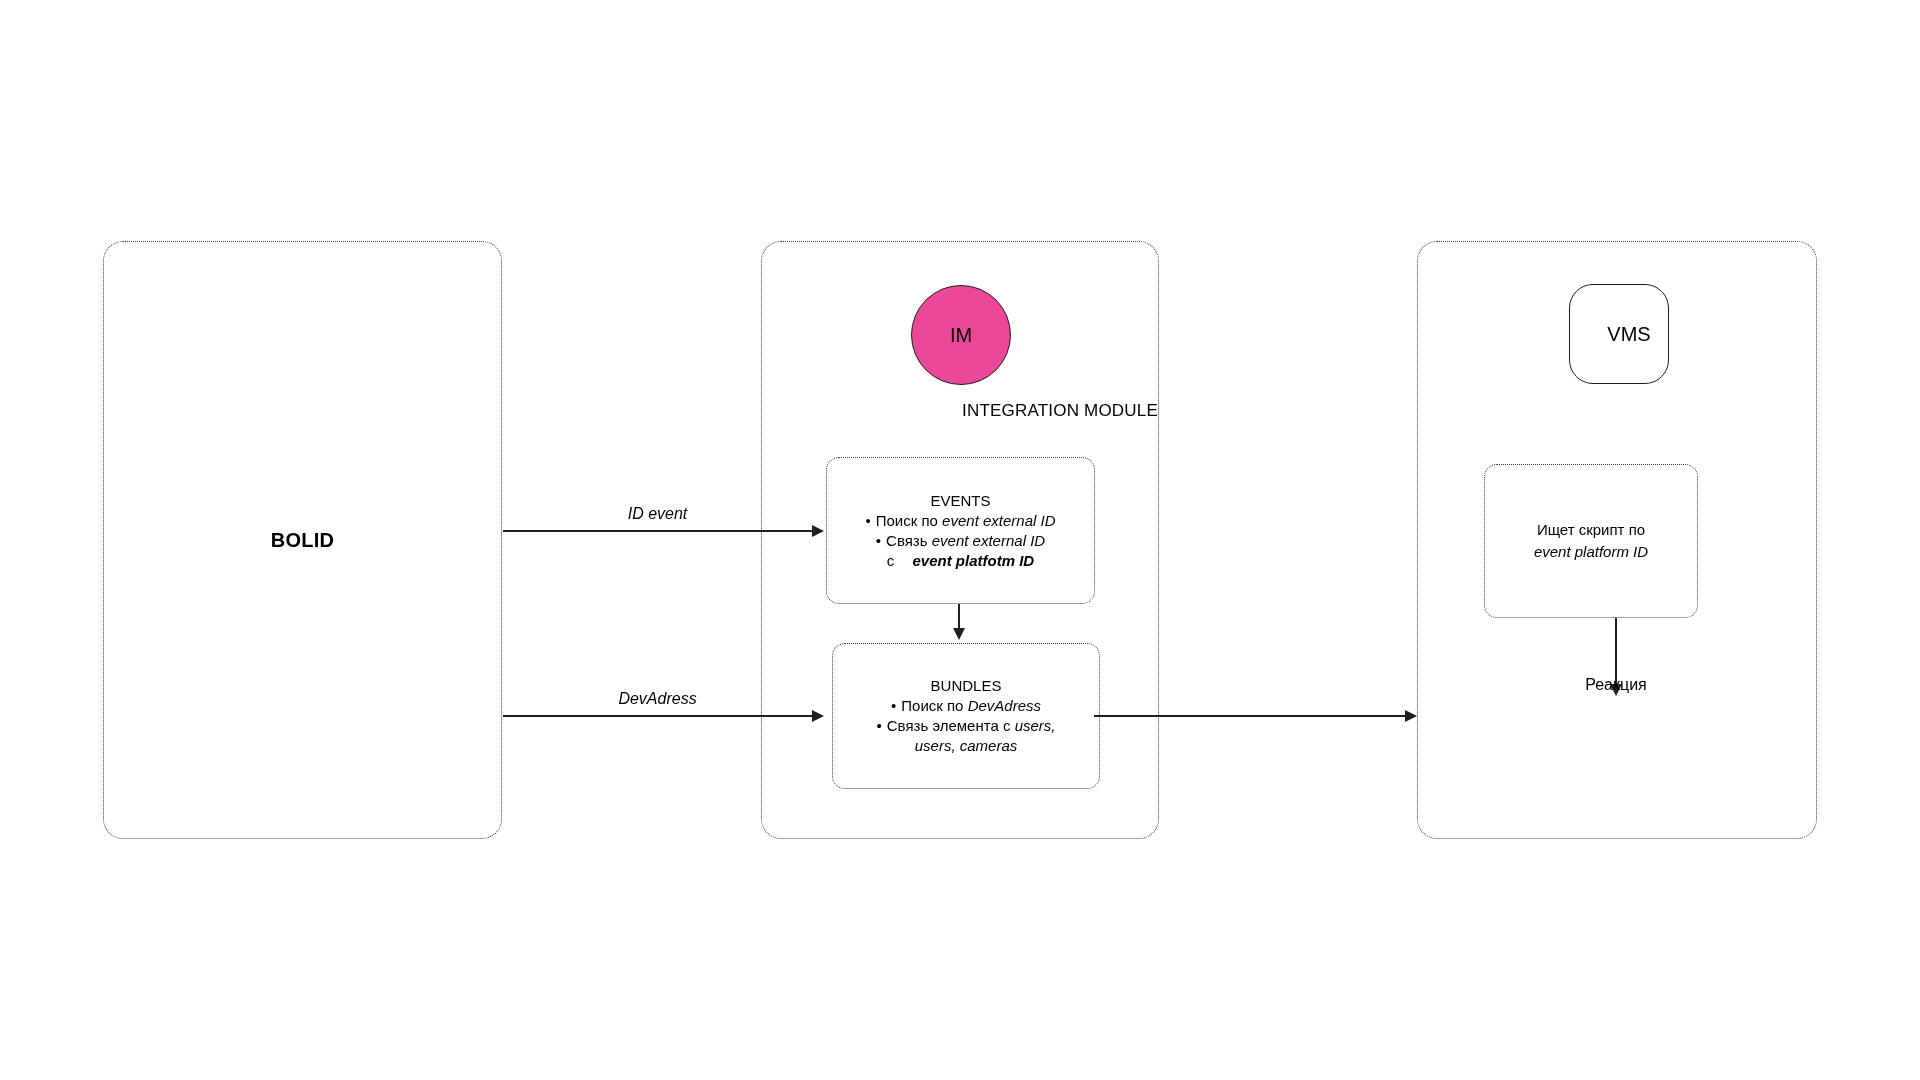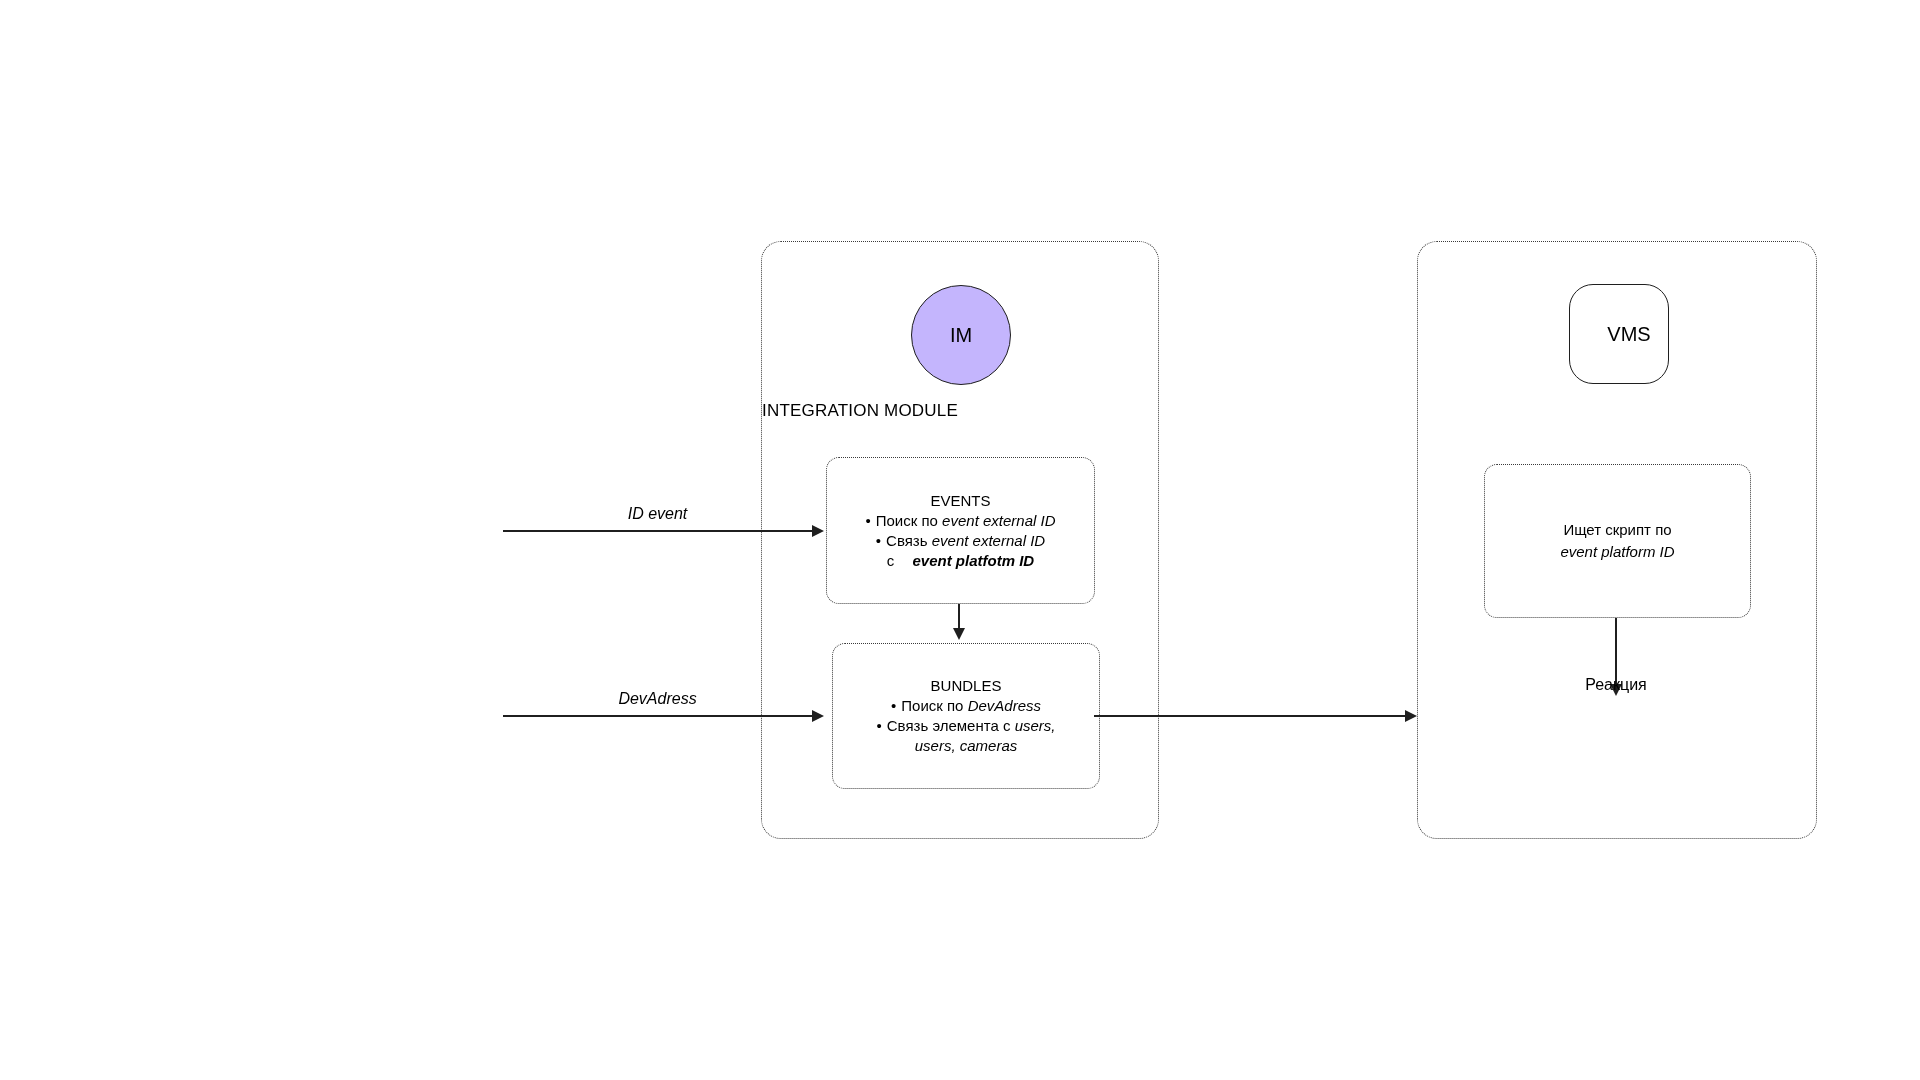--- a/index.html
+++ b/index.html
@@ -27,48 +27,48 @@
     position: absolute; inset: 0;
     display: flex; align-items: center; justify-content: center;
     font-size: 20px; font-weight: bold; letter-spacing: 0.3px;
   }
 
   .circle-badge {
     position: absolute; left: 149px; top: 43px;
     width: 100px; height: 100px;
     border: 1.5px solid #1f1f1f; border-radius: 50%;
     display: flex; align-items: center; justify-content: center;
-    font-size: 20px; background: #c4b5fd;
+    font-size: 20px; background: #ec4899;
   }
   .square-badge {
     position: absolute; left: 151px; top: 42px;
     width: 100px; height: 100px;
     border: 1.5px solid #1f1f1f; border-radius: 24px;
     display: flex; align-items: center; justify-content: center;
     font-size: 20px; background: #ffffff; padding-left: 20px;
   }
   .im-caption {
     position: absolute; left: 0; right: 0; top: 159px;
-    text-align: left; font-size: 17px; letter-spacing: 0.2px;
+    text-align: right; font-size: 17px; letter-spacing: 0.2px;
   }
 
   
   .node {
     position: absolute;
     border: 1px dotted #3a3a3a;
     border-radius: 13px;
     background: #ffffff;
     display: flex; flex-direction: column;
     align-items: center; justify-content: center;
     text-align: center;
     font-size: 15px; line-height: 20px;
   }
   #node-events  { left: 64px; top: 215px; width: 269px; height: 147px; }
   #node-bundles { left: 70px; top: 401px; width: 268px; height: 146px; }
-  #node-script  { left: 66px; top: 222px; width: 267px; height: 154px; line-height: 22px; }
+  #node-script  { left: 66px; top: 222px; width: 214px; height: 154px; line-height: 22px; }
 
   .line { display: block; }
   .i  { font-style: italic; }
   .bi { font-style: italic; font-weight: bold; margin-left: 14px; }
   .bullet { margin-right: 5px; }
 
   
   .hline { position: absolute; height: 2px; background: #1f1f1f; }
   .vline { position: absolute; width: 2px; background: #1f1f1f; }
   .ah-right {
@@ -102,20 +102,23 @@
   .reaction-label {
     position: absolute; left: 1516px; top: 676px; width: 200px;
     text-align: center; font-size: 16px;
   }
 </style>
 </head>
 <body>
 
 <div class="canvas">
 
+  <div class="frame" id="frame-bolid">
+    <div class="bolid-title">BOLID</div>
+  </div>
 
   <div class="frame" id="frame-im">
     <div class="circle-badge">
       <span>IM</span>
     </div>
     <div class="im-caption">INTEGRATION MODULE</div>
 
     <div class="node" id="node-events">
       <span class="line">EVENTS</span>
       <span class="line"><span class="bullet">•</span><span>Поиск по </span><span class="i">event external ID</span></span>

